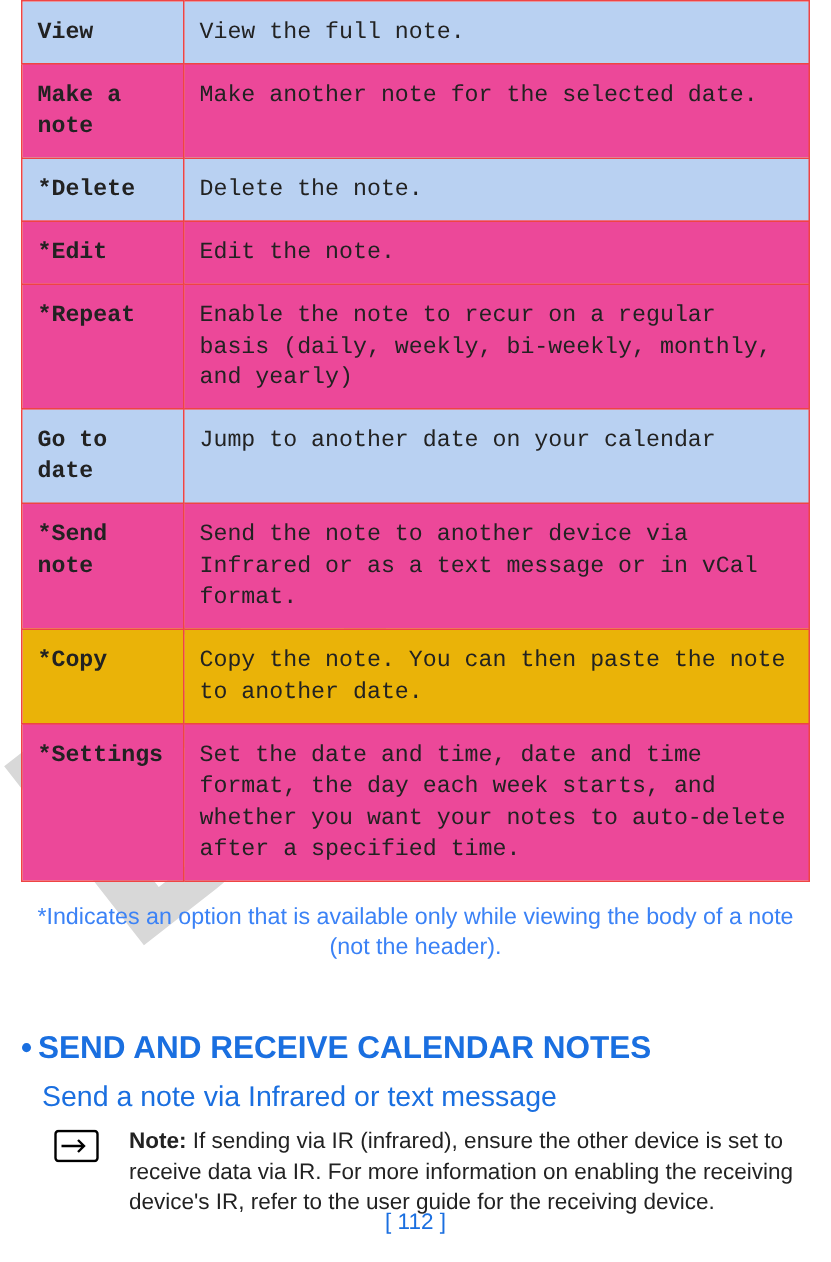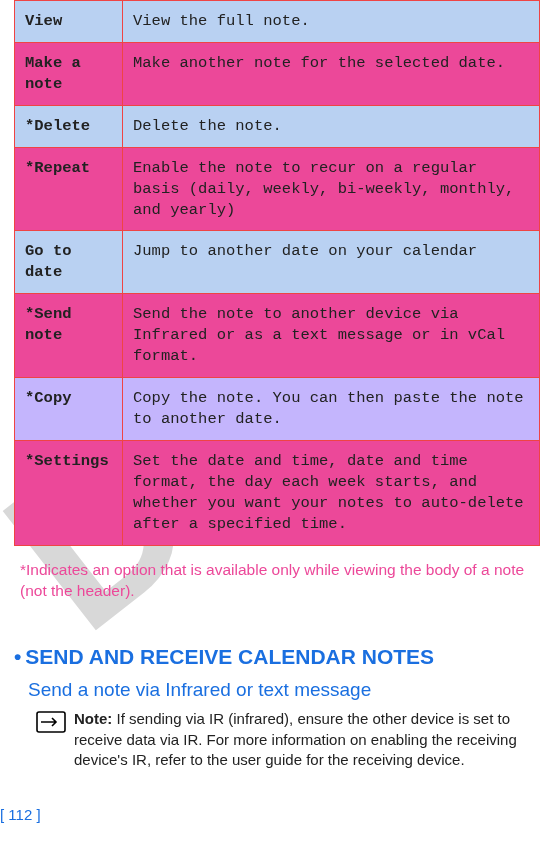--- a/index.html
+++ b/index.html
@@ -41,26 +41,27 @@
     vertical-align: top;
     line-height: 1.35;
     font-family: Liberation Mono, monospace;
   }
   td.label {
     width: 108px;
     font-weight: bold;
   }
   tr.row-a td { background: #b9d1f2; }
   tr.row-b td { background: #ec4899; }
-  tr.row-c td { background: #c4b5fd; }
+  tr.row-c td { background: #eab308; }
   .footnote {
     font-size: 15.5px;
-    color: #ec4899;
+    color: #3b82f6;
     margin: 14px 6px 0 6px;
     line-height: 1.35;
+    text-align: center;
   }
   .h1 {
     color: #1a6fe0;
     font-weight: bold;
     font-size: 21px;
     margin: 44px 0 10px 0;
   }
   .bullet-dot {
     color: #1a6fe0;
     font-size: 21px;
@@ -70,37 +71,38 @@
   .h2 {
     color: #1a6fe0;
     font-weight: normal;
     font-size: 19px;
     margin: 8px 0 8px 14px;
   }
   .note-row {
     display: flex;
     align-items: flex-start;
     margin: 6px 10px 0 22px;
-    gap: 8px;
+    gap: 20px;
   }
   .note-icon {
     flex: 0 0 auto;
     margin-top: 2px;
   }
   .note-text {
     font-size: 15px;
     line-height: 1.35;
     color: #222;
   }
   .note-label { font-weight: bold; }
   .pagenum {
     position: absolute;
     bottom: 18px;
     left: 0;
     width: 100%;
+    text-align: center;
     color: #1a6fe0;
     font-size: 15px;
   }
 </style>
 </head>
 <body>
 
 <div class="watermark">DR</div>
 
 <div class="content">
@@ -111,20 +113,24 @@
         <td class="label">View</td>
         <td>View the full note.</td>
       </tr>
       <tr class="row-b">
         <td class="label">Make a note</td>
         <td>Make another note for the selected date.</td>
       </tr>
       <tr class="row-a">
         <td class="label">*Delete</td>
         <td>Delete the note.</td>
+      </tr>
+      <tr class="row-b">
+        <td class="label">*Edit</td>
+        <td>Edit the note.</td>
       </tr>
       <tr class="row-b">
         <td class="label">*Repeat</td>
         <td>Enable the note to recur on a regular basis (daily, weekly, bi-weekly, monthly, and yearly)</td>
       </tr>
       <tr class="row-a">
         <td class="label">Go to date</td>
         <td>Jump to another date on your calendar</td>
       </tr>
       <tr class="row-b">

